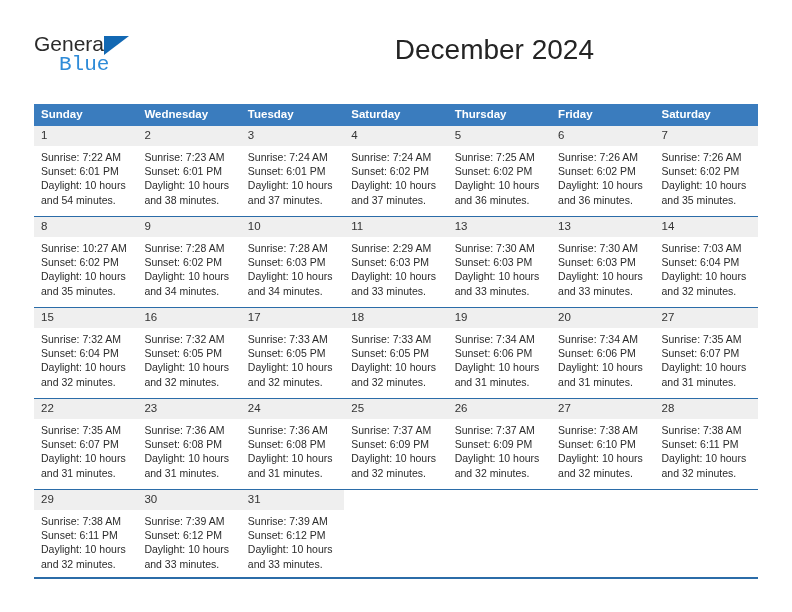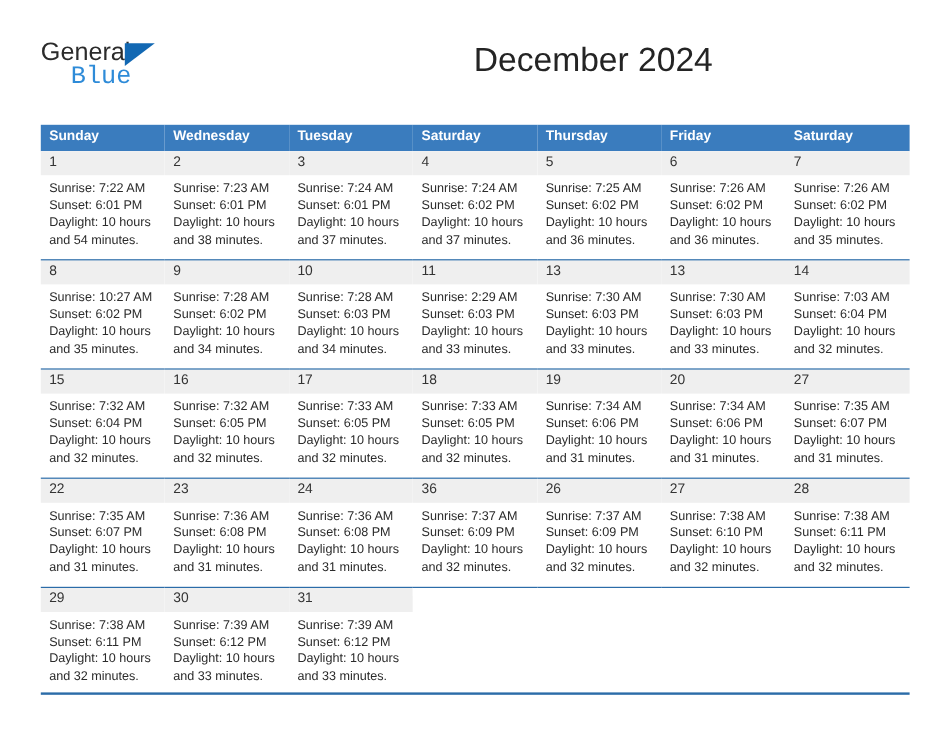--- a/index.html
+++ b/index.html
@@ -403,21 +403,21 @@
             <td class="">
               <div class="daynum">24</div>
               <div class="info">
                 <div>Sunrise: 7:36 AM</div>
                 <div>Sunset: 6:08 PM</div>
                 <div>Daylight: 10 hours</div>
                 <div>and 31 minutes.</div>
               </div>
             </td>
             <td class="">
-              <div class="daynum">36</div>
+              <div class="daynum">25</div>
               <div class="info">
                 <div>Sunrise: 7:37 AM</div>
                 <div>Sunset: 6:09 PM</div>
                 <div>Daylight: 10 hours</div>
                 <div>and 32 minutes.</div>
               </div>
             </td>
             <td class="">
               <div class="daynum">26</div>
               <div class="info">

